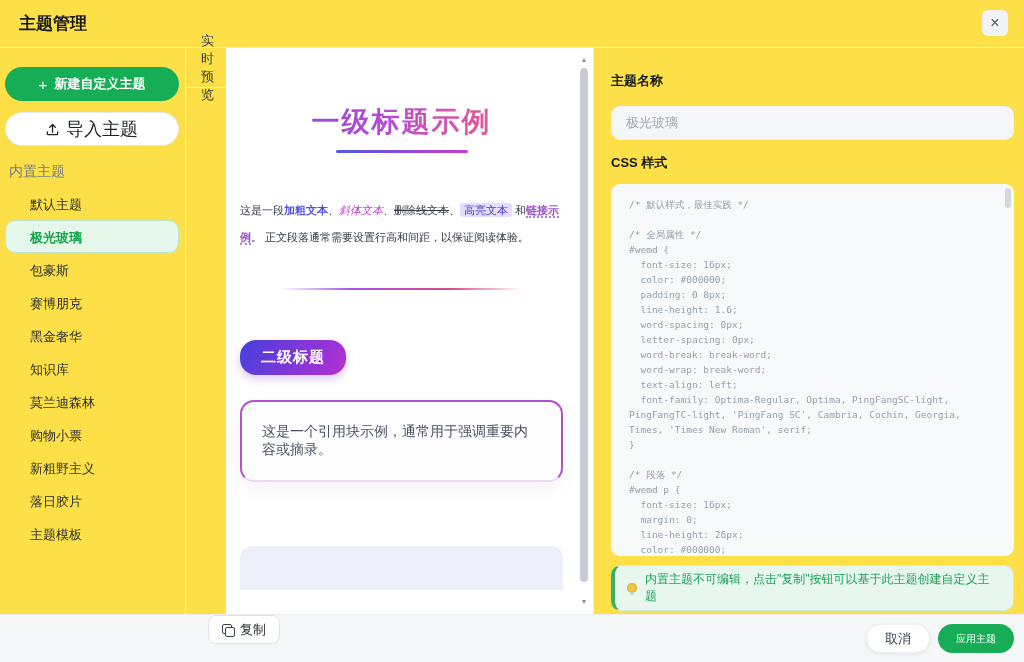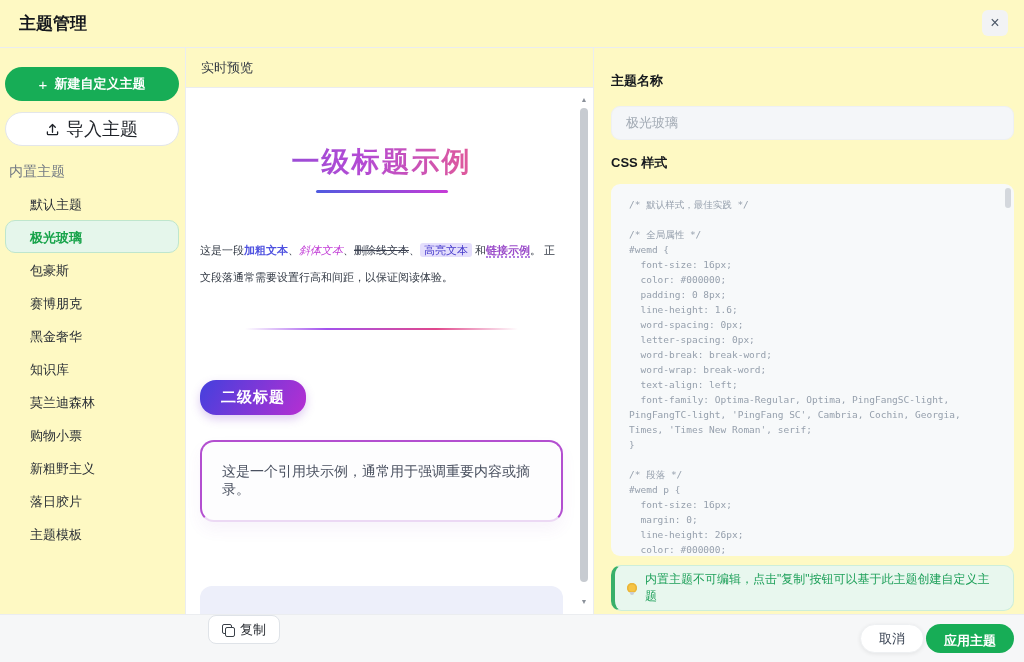--- a/index.html
+++ b/index.html
@@ -1,21 +1,21 @@
 <!DOCTYPE html>
 <html><head>
 <meta charset="utf-8">
 <style>
   * { margin:0; padding:0; box-sizing:border-box; }
   html,body { width:1024px; height:662px; }
   body {
     font-family:"Liberation Sans","DejaVu Sans",sans-serif;
     background:#ffffff; color:#1f2329; overflow:hidden;
   }
-  .dialog { width:1024px; height:662px; display:flex; flex-direction:column; background:#fef9c3; }
+  .dialog { width:1024px; height:662px; display:flex; flex-direction:column; background:#fde047; }
 
   
   .topbar { height:48px; flex:0 0 48px; border-bottom:1px solid #ebedf0;
     display:flex; align-items:center; padding:0 16px; position:relative; }
   .topbar-title { font-size:17px; font-weight:bold; color:#15181d; margin-left:3px; }
   .close-btn { position:absolute; right:16px; top:10px; width:26px; height:26px;
     background:#f2f3f5; border:none; border-radius:6px; font-size:16px; color:#4e5969;
     display:flex; align-items:center; justify-content:center; cursor:pointer; line-height:1; }
 
   
@@ -29,21 +29,21 @@
   .btn-new .plus { font-size:15px; font-weight:normal; line-height:1; }
   .btn-import { width:100%; height:34px; margin-top:11px; border:1px solid #e3e6ea; border-radius:17px;
     background:#fff; color:#1f2329; font-size:18px; display:flex; align-items:center;
     justify-content:center; gap:7px; cursor:pointer; }
   .side-section { font-size:14px; color:#747b84; margin:17px 0 6px 4px; }
   .side-item { height:33px; line-height:33px; padding-left:24px; font-size:13px; color:#2a2f36;
     border-radius:10px; cursor:pointer; border:1px solid transparent; margin-bottom:0; }
   .side-item.selected { background:#e5f6eb; border:1px solid #bfe6cd; color:#17a34a; font-weight:bold; }
 
   
-  .preview-panel { flex:1 1 auto; min-width:0; display:flex; flex-direction:column; }
+  .preview-panel { flex:1 1 auto; min-width:0; display:flex; flex-direction:row; }
   .preview-header { height:40px; flex:0 0 40px; border-bottom:1px solid #ebedf0;
     display:flex; align-items:center; padding-left:15px; font-size:13px; color:#363c45; }
   .preview-body { flex:1 1 auto; position:relative; overflow:hidden; background:#fff; }
   .preview-inner { padding:0 30px 0 14px; }
 
   .pv-h1 { margin-top:55px; text-align:center; font-size:28px; font-weight:bold; letter-spacing:2px;
     background:linear-gradient(90deg,#7c4dd8 0%,#b44bd4 45%,#e05a9a 75%,#f08a4a 100%);
     -webkit-background-clip:text; background-clip:text; color:transparent; }
   .pv-h1-underline { width:132px; height:3px; border-radius:2px; margin:9px auto 0;
     background:linear-gradient(90deg,#4f5be0,#c73bd6); }
@@ -102,26 +102,26 @@
   
   .footer { height:48px; flex:0 0 48px; border-top:1px solid #ebedf0; background:#f6f7f8;
     display:flex; justify-content:space-between; padding:0 10px 0 208px; }
   .btn-copy { height:29px; padding:0 13px; background:#fff; border:1px solid #dfe3e8; border-radius:8px;
     font-size:13px; color:#1f2329; display:flex; align-items:center; gap:7px; cursor:pointer; }
   .copy-icon { width:11px; height:11px; position:relative; display:inline-block; }
   .copy-icon::before { content:""; position:absolute; left:0; top:0; width:8px; height:8px;
     border:1.4px solid #3a4048; border-radius:2px; background:#fff; }
   .copy-icon::after { content:""; position:absolute; left:3px; top:3px; width:8px; height:8px;
     border:1.4px solid #3a4048; border-radius:2px; background:#fff; }
-  .footer-right { display:flex; align-items:center; gap:2px; }
+  .footer-right { display:flex; align-items:center; gap:8px; }
   .btn-cancel { height:29px; padding:0 18px; background:#fff; border:1px solid #eef0f2;
     border-radius:15px; font-size:13px; color:#374151; cursor:pointer;
     box-shadow:0 1px 4px rgba(0,0,0,.08); }
   .btn-apply { height:29px; padding:8px 18px; background:#17ad56; border:none; border-radius:15px;
-    font-size:13px; font-weight:bold; color:#fff; cursor:pointer; }
+    font-size:10px; font-weight:normal; color:#fff; cursor:pointer; }
 
   
   .upload-icon svg { display:block; }
 </style>
 </head>
 <body>
 
 <div class="dialog">
 
   <div class="topbar">

